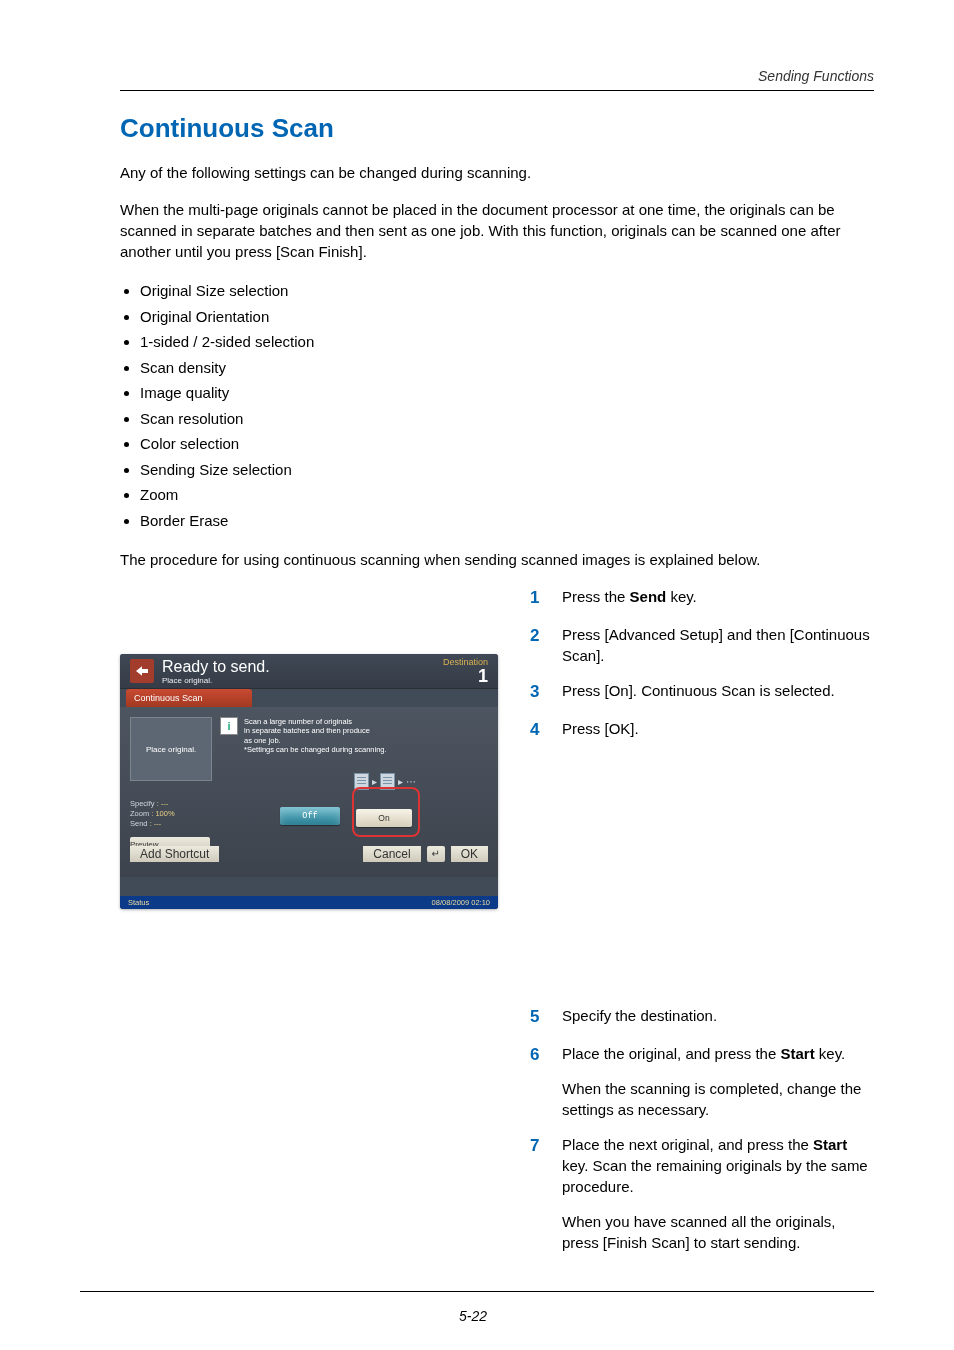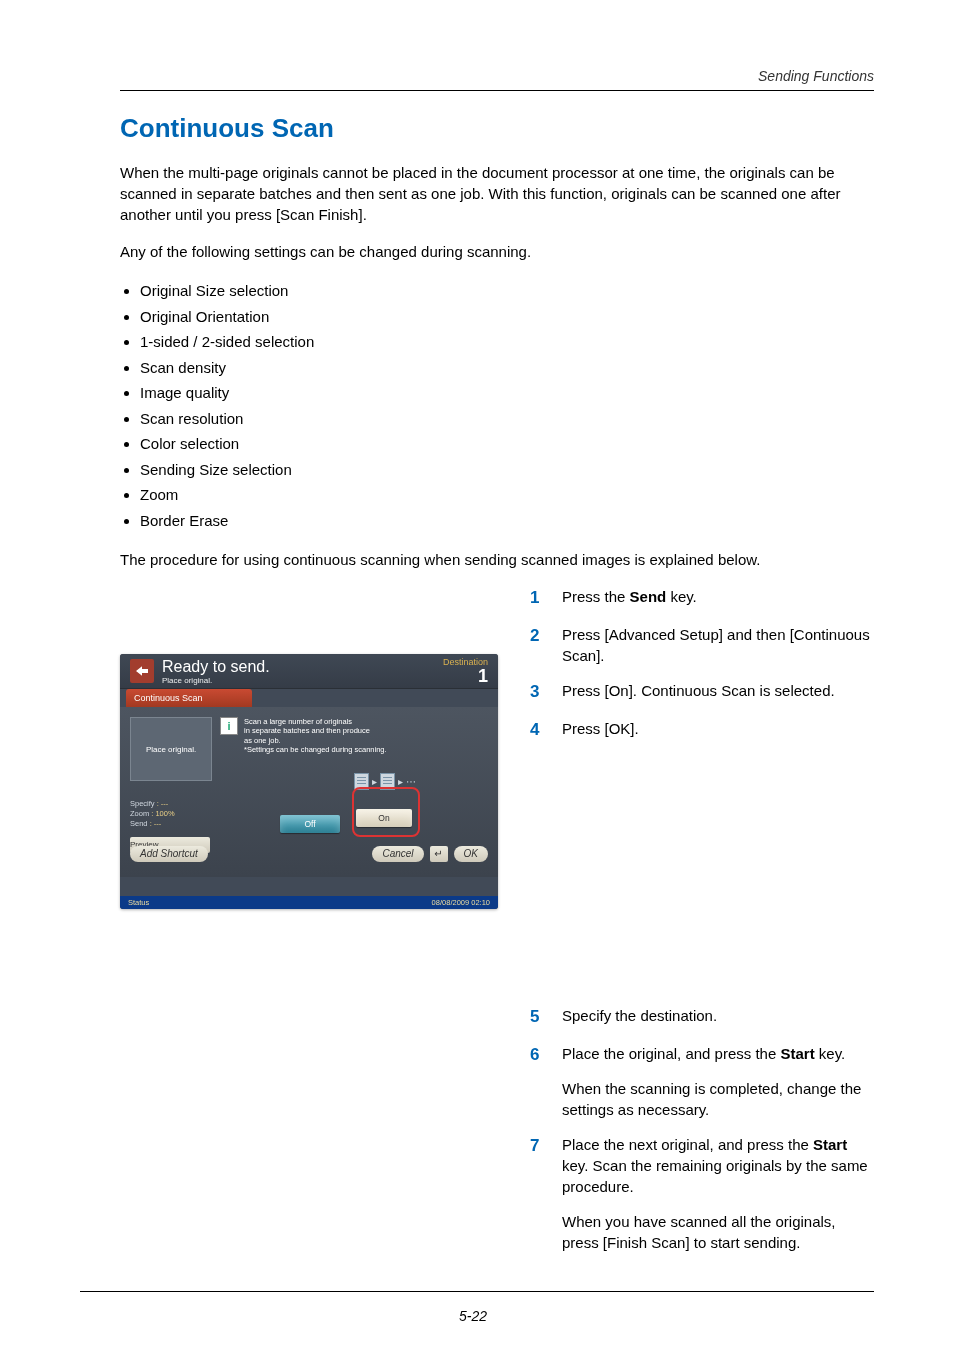--- a/index.html
+++ b/index.html
@@ -168,22 +168,23 @@
   .p-btn {
     position: absolute;
     width: 60px; height: 18px;
     border-radius: 2px;
     text-align: center;
     line-height: 18px;
     font-size: 8.5px;
     box-shadow: inset 0 6px 8px rgba(255,255,255,0.25), 0 1px 1px rgba(0,0,0,0.4);
   }
   .p-off {
-    left: 160px; top: 108px;
+    left: 160px; top: 100px;
     background: linear-gradient(#5bb2c6, #2d8094);
+    font-family: Liberation Mono, monospace;
   }
   .p-on-wrap {
     position: absolute;
     left: 232px; top: 80px;
     width: 64px; height: 46px;
     border: 2px solid #d33;
     border-radius: 8px;
   }
   .p-on-img {
     position: absolute;
@@ -214,25 +215,24 @@
     height: 18px;
     display: flex;
     align-items: center;
     padding: 0 10px;
     gap: 6px;
   }
   .p-foot-btn {
     background: linear-gradient(#eceade, #cfcabb);
     color: #333;
     height: 16px;
-    border-radius: 8px;
-    font-size: 10px;
+    border-radius: 0;
+    font-size: 12px;
     line-height: 16px;
     padding: 0 10px;
-    font-style: italic;
   }
   .p-foot-spacer { flex: 1; }
   .p-enter {
     width: 18px; height: 16px;
     background: linear-gradient(#eceade, #cfcabb);
     border-radius: 2px;
     color: #333;
     font-size: 10px;
     line-height: 16px;
     text-align: center;
@@ -270,22 +270,22 @@
 </style>
 </head>
 <body>
 
 <div class="page">
   <div class="header-right">Sending Functions</div>
   <hr class="header-rule">
 
   <h1 class="title">Continuous Scan</h1>
 
+  <p class="body-para">Any of the following settings can be changed during scanning.</p>
   <p class="body-para">When the multi-page originals cannot be placed in the document processor at one time, the originals can be scanned in separate batches and then sent as one job. With this function, originals can be scanned one after another until you press [Scan Finish].</p>
-  <p class="body-para">Any of the following settings can be changed during scanning.</p>
 
   <ul class="bullets">
     <li>Original Size selection</li>
     <li>Original Orientation</li>
     <li>1-sided / 2-sided selection</li>
     <li>Scan density</li>
     <li>Image quality</li>
     <li>Scan resolution</li>
     <li>Color selection</li>
     <li>Sending Size selection</li>

